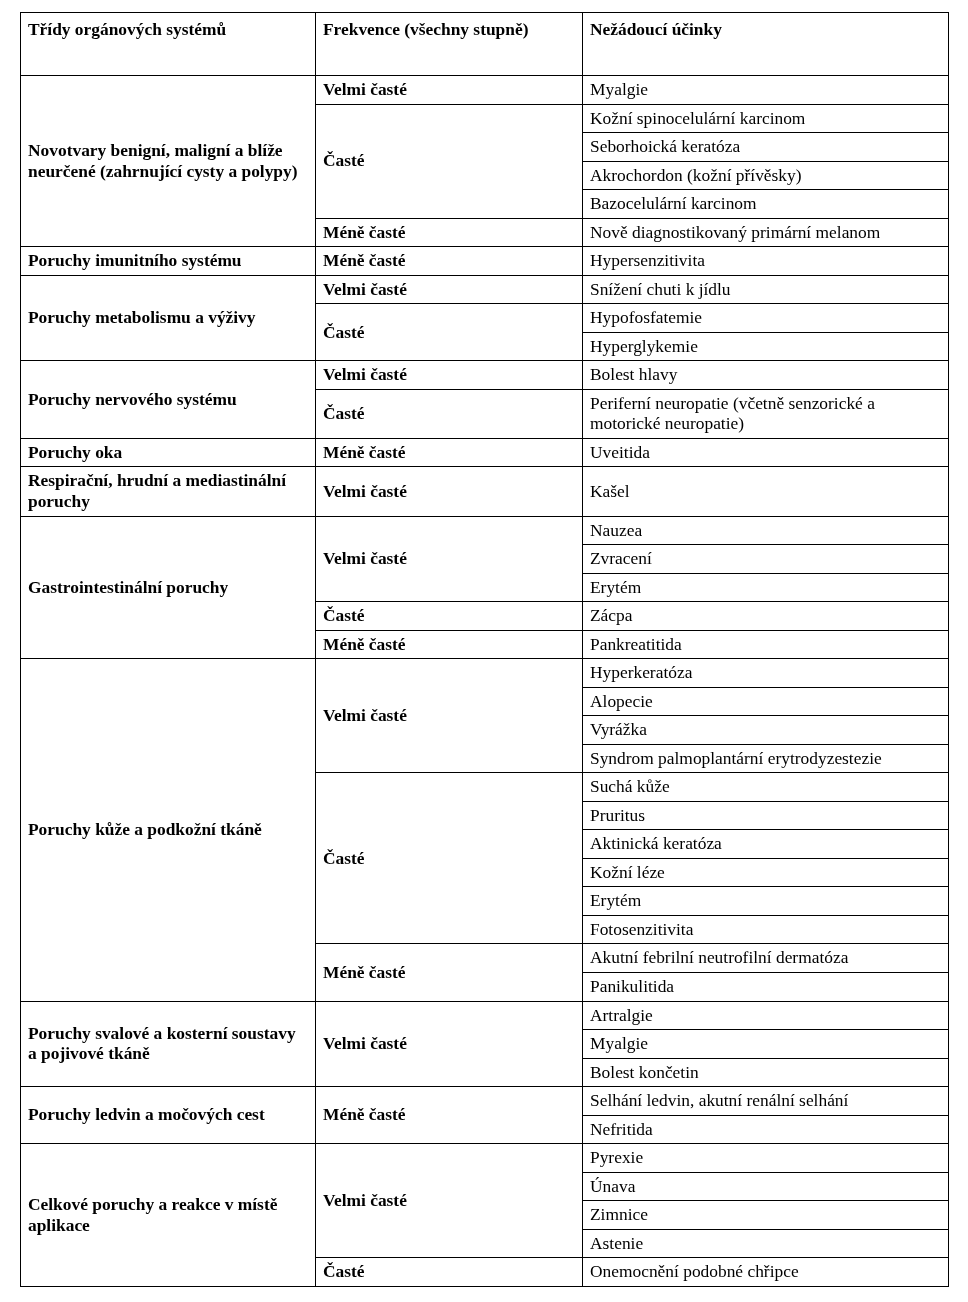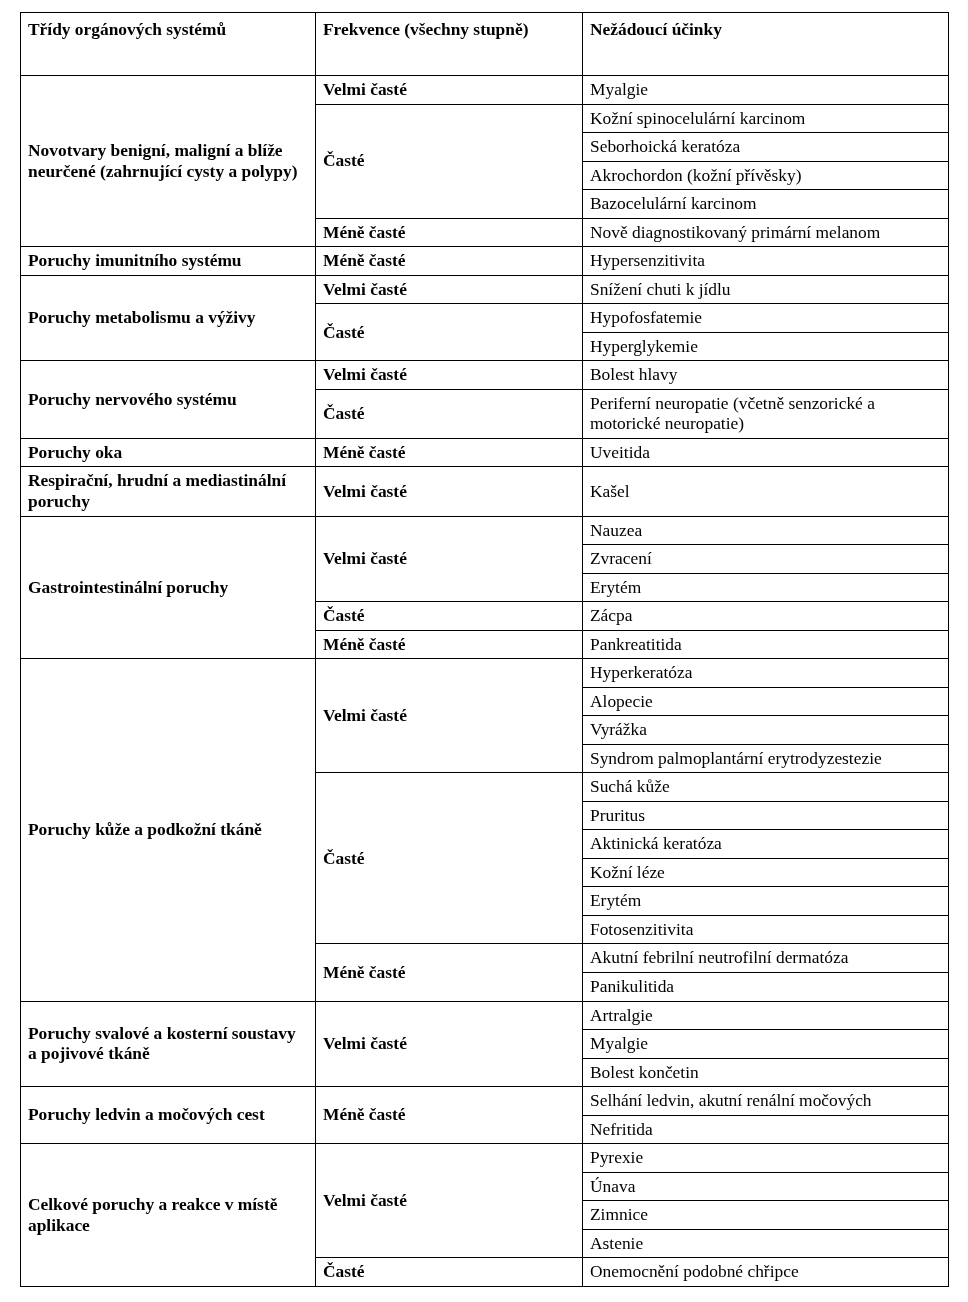--- a/index.html
+++ b/index.html
@@ -206,21 +206,21 @@
         </tr>
         <tr>
           <td class="effect">Myalgie</td>
         </tr>
         <tr>
           <td class="effect">Bolest končetin</td>
         </tr>
         <tr>
           <td class="organ" rowspan="2">Poruchy ledvin a močových cest</td>
           <td class="freq" rowspan="2">Méně časté</td>
-          <td class="effect">Selhání ledvin, akutní renální močových</td>
+          <td class="effect">Selhání ledvin, akutní renální selhání</td>
         </tr>
         <tr>
           <td class="effect">Nefritida</td>
         </tr>
         <tr>
           <td class="organ" rowspan="5">Celkové poruchy a reakce v místě aplikace</td>
           <td class="freq" rowspan="4">Velmi časté</td>
           <td class="effect">Pyrexie</td>
         </tr>
         <tr>

